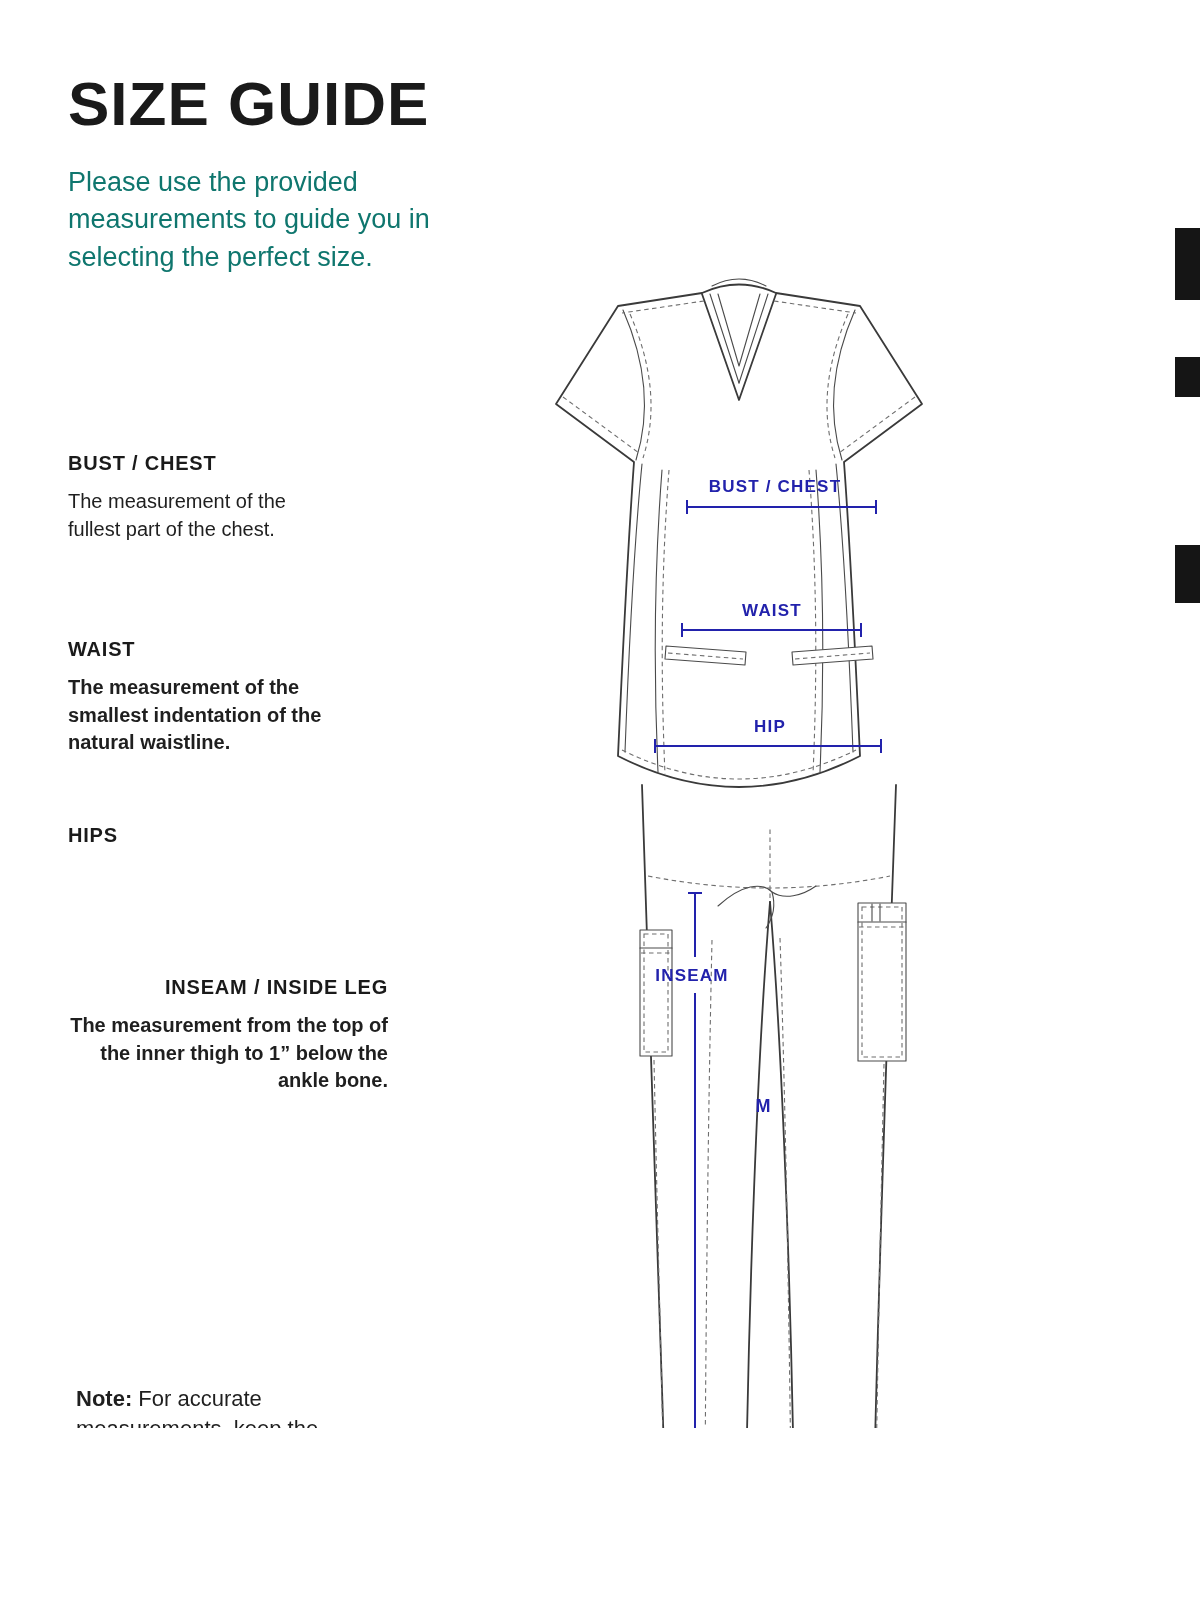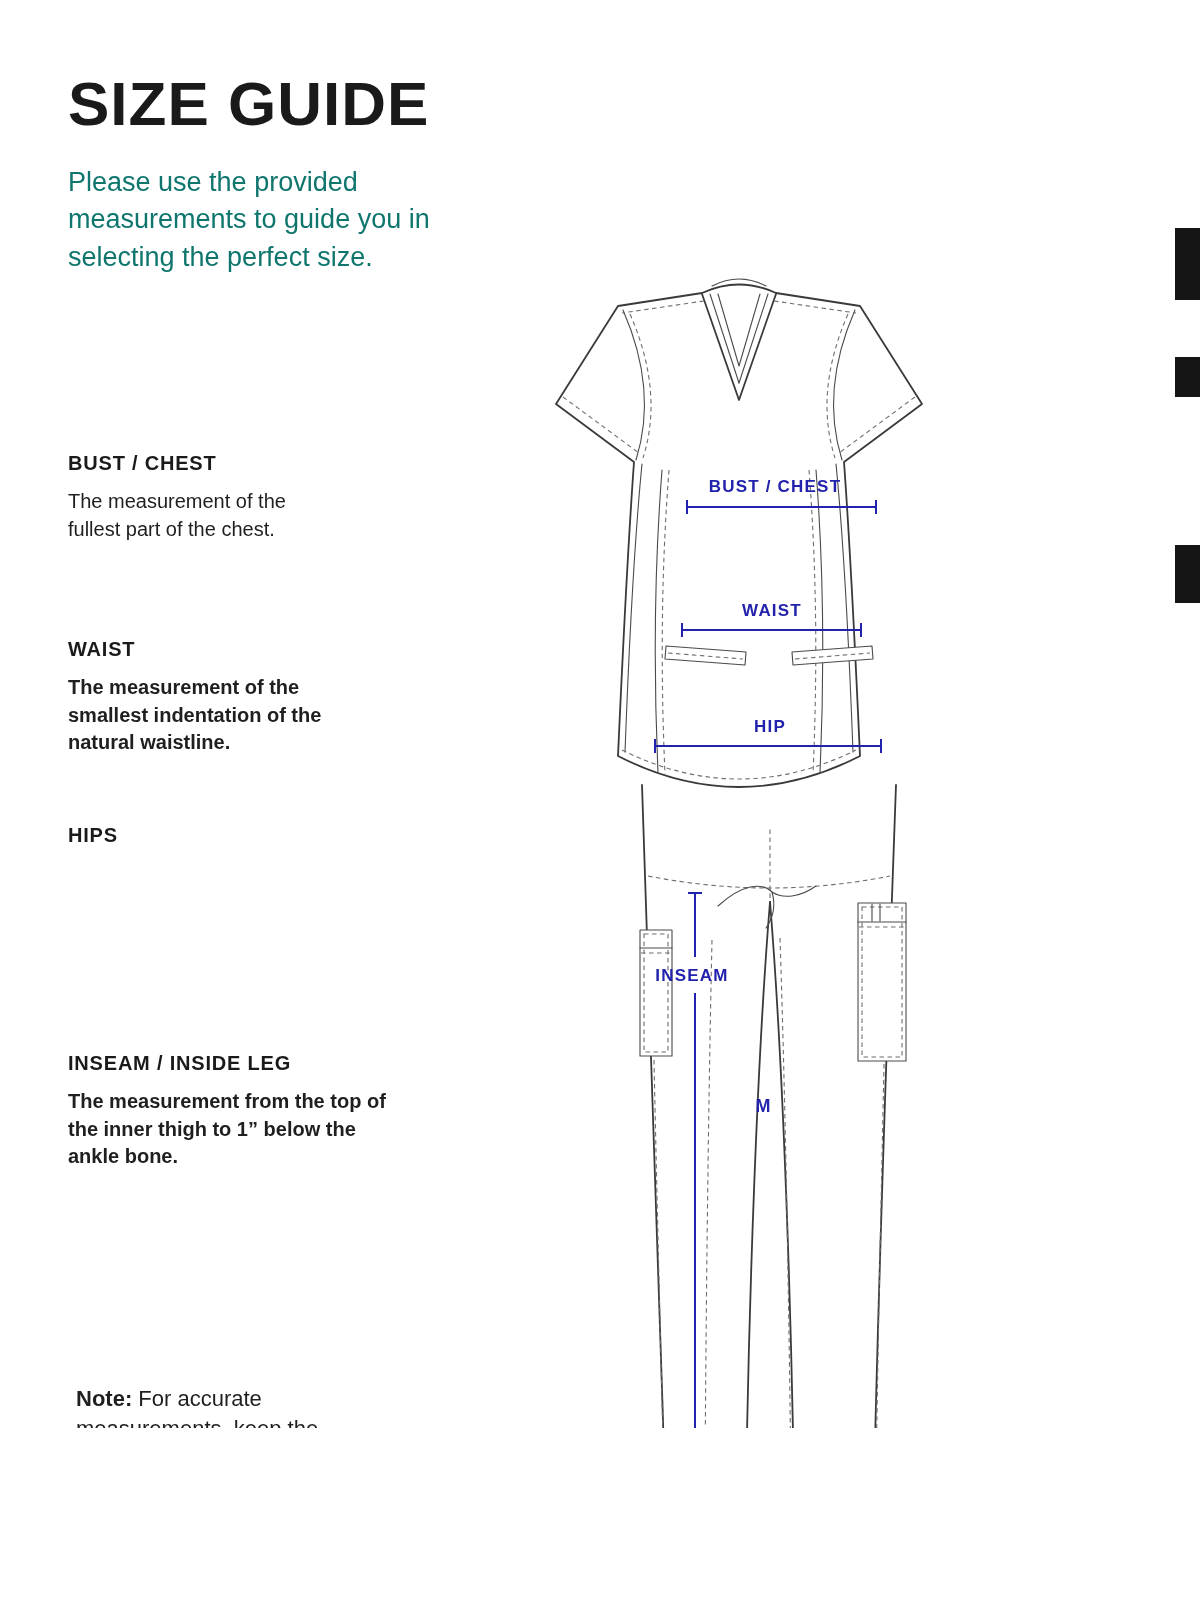--- a/index.html
+++ b/index.html
@@ -8,21 +8,21 @@
 
   .title { position: absolute; left: 68px; top: 68px; margin: 0; font-size: 62px; font-weight: 700; letter-spacing: 1px; color: #1a1a1a; }
   .intro { position: absolute; left: 68px; top: 164px; width: 430px; margin: 0; font-size: 27px; line-height: 1.38; color: #0f766e; }
 
   .section { position: absolute; left: 68px; }
   .section h3 { margin: 0 0 13px 0; font-size: 20px; font-weight: 700; letter-spacing: 0.8px; color: #1a1a1a; }
   .section p { margin: 0; font-size: 20px; line-height: 1.38; color: #1f1f1f; }
   #sec-bust   { top: 452px; }  #sec-bust p   { width: 270px; }
   #sec-waist  { top: 638px; }  #sec-waist p  { width: 290px; font-weight: bold; }
   #sec-hips   { top: 824px; }  #sec-hips p   { width: 345px; }
-  #sec-inseam { top: 1052px; } #sec-inseam p { width: 320px; font-weight: bold; }
+  #sec-inseam { top: 976px; text-align: right; } #sec-inseam p { width: 320px; font-weight: bold; }
 
   .note { position: absolute; left: 68px; top: 1376px; width: 320px; margin: 8px; font-size: 22px; line-height: 1.38; color: #1f1f1f; }
   .note b { font-weight: 700; }
 
   svg.diagram { position: absolute; left: 0; top: 0; width: 1200px; height: 1600px; }
   .ln   { fill: none; stroke: #3a3a3a; stroke-width: 1.8; stroke-linejoin: round; stroke-linecap: round; }
   .ln2  { fill: none; stroke: #4a4a4a; stroke-width: 1.1; stroke-linejoin: round; stroke-linecap: round; }
   .dash { fill: none; stroke: #6e6e6e; stroke-width: 1.1; stroke-dasharray: 4.5 3.5; }
   .fillw { fill: #ffffff; }
   .blue { stroke: #2222ac; stroke-width: 2; fill: none; }

